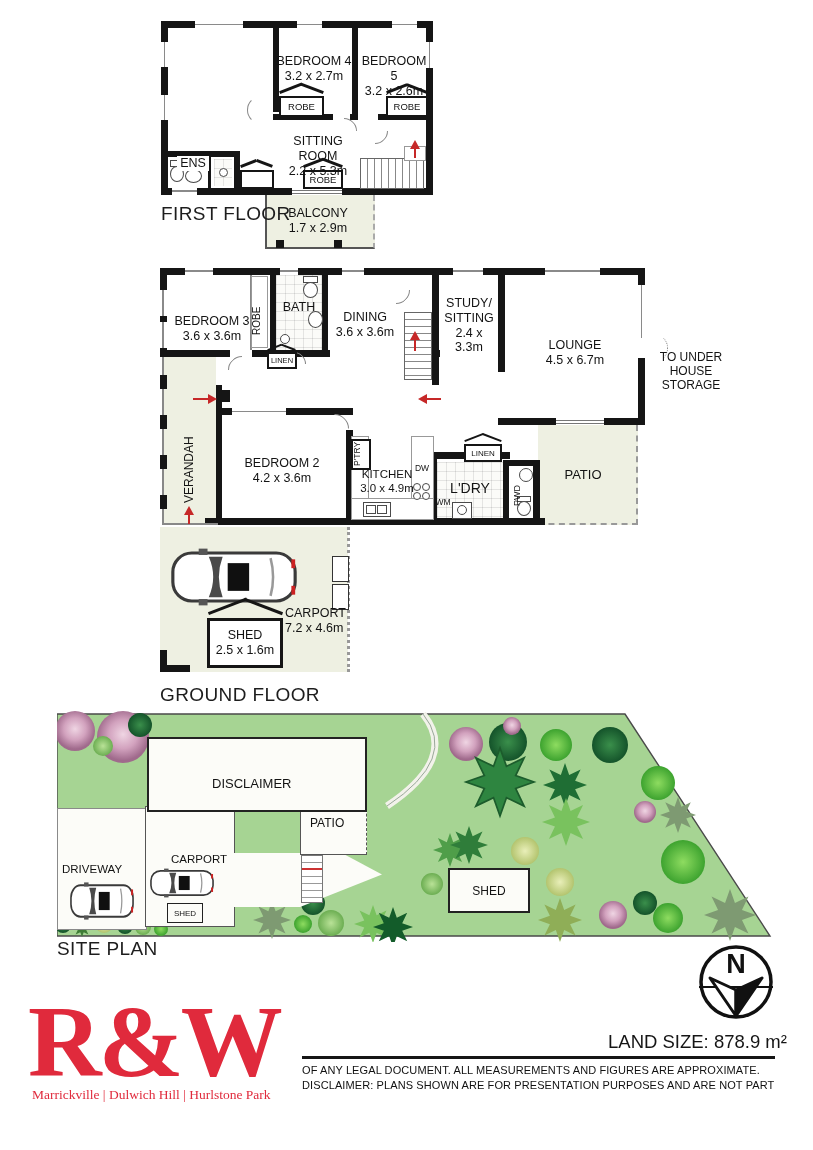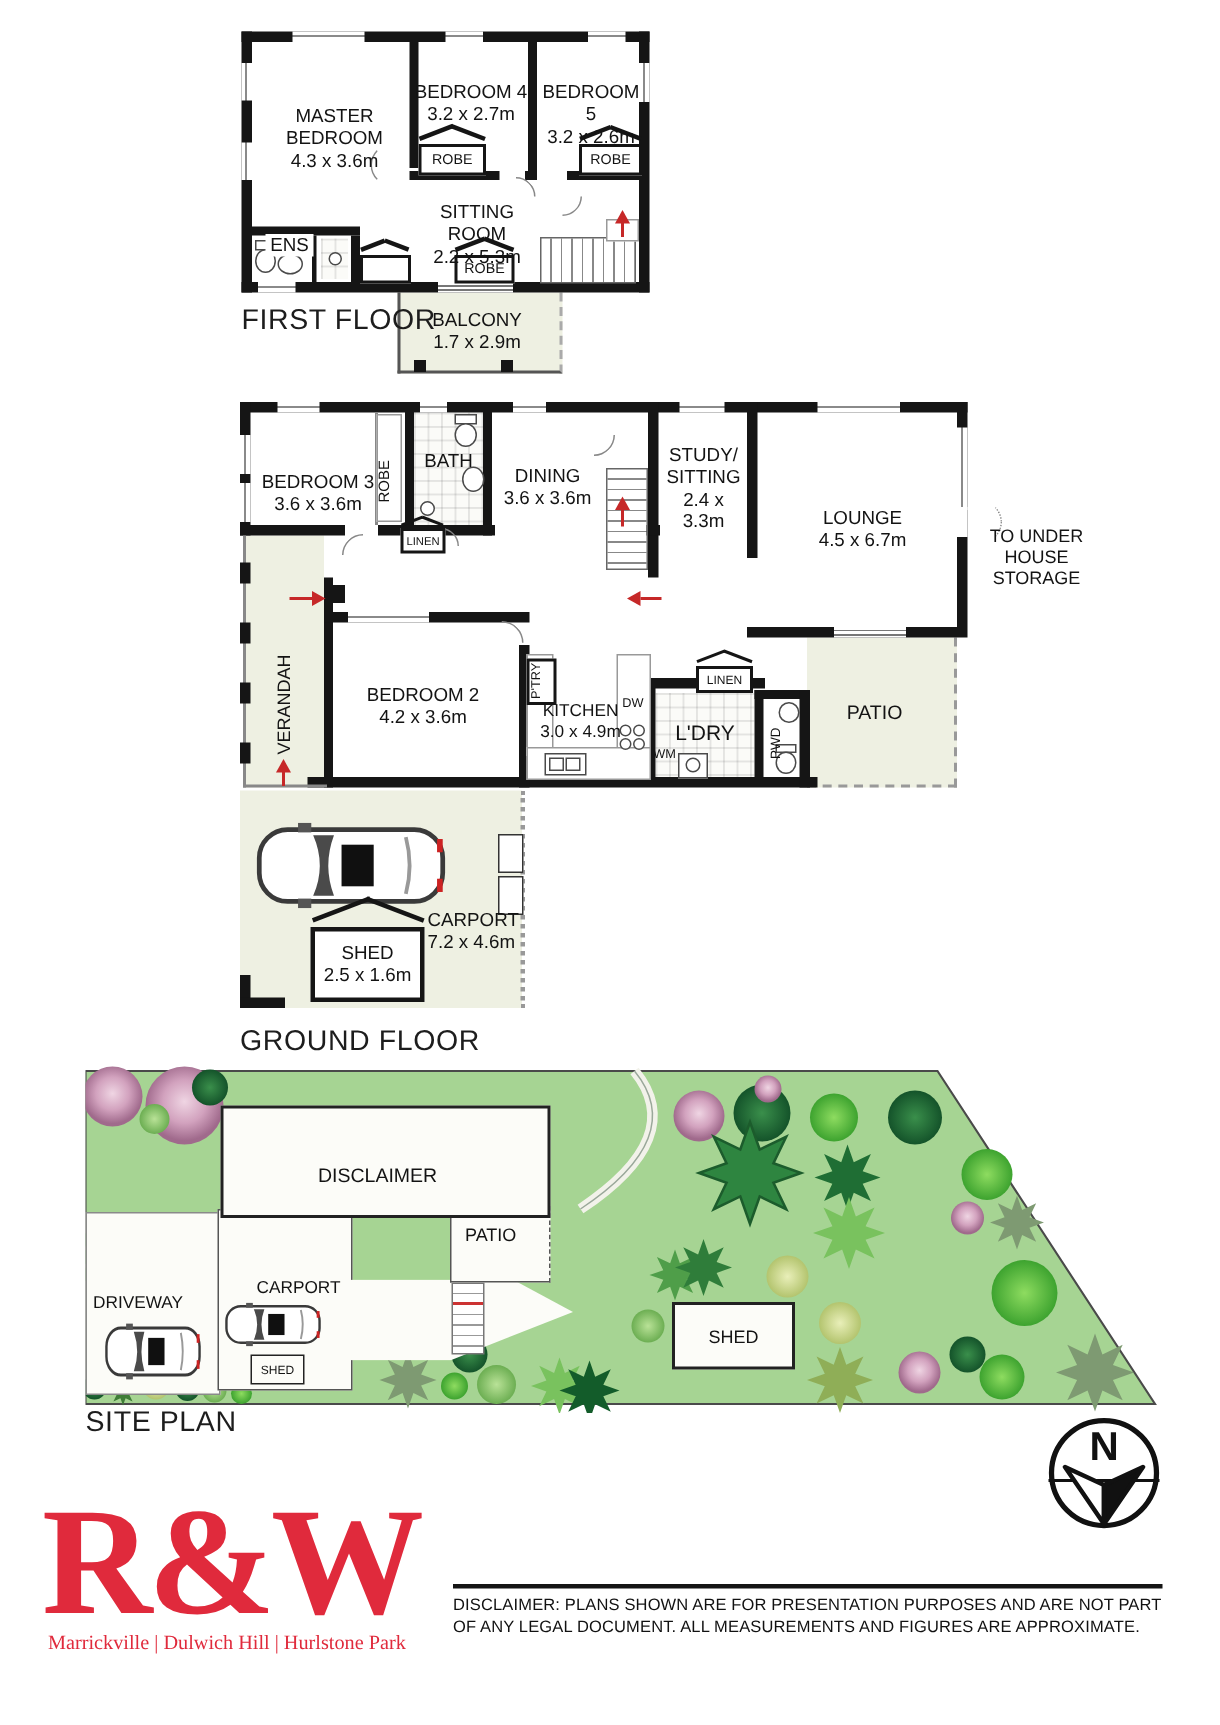--- a/index.html
+++ b/index.html
@@ -140,24 +140,20 @@
   <div class="stem" style="left:414px;top:148px;width:2px;height:10px"></div>
   <div class="triU" style="left:410px;top:140px"></div>
 
   <div class="arc" style="left:247px;top:96px;width:26px;height:26px;transform:rotate(270deg)"></div>
   <div class="arc" style="left:331px;top:118px;width:24px;height:24px;transform:rotate(45deg)"></div>
   <div class="arc" style="left:362px;top:118px;width:24px;height:24px;transform:rotate(135deg)"></div>
 
   <div class="post" style="left:276px;top:240px;width:8px;height:8px"></div>
   <div class="post" style="left:334px;top:240px;width:8px;height:8px"></div>
 
-  <div class="lbl" style="left:180px;top:70px;width:86px">
-    <span class="nm">MASTER BEDROOM</span>
-      <span class="dm">4.3 x 3.6m</span>
-    </div>
   <div class="lbl" style="left:276px;top:54px;width:76px">
     <span class="nm">BEDROOM 4</span>
       <span class="dm">3.2 x 2.7m</span>
     </div>
   <div class="lbl" style="left:358px;top:54px;width:72px">
     <span class="nm">BEDROOM 5</span>
       <span class="dm">3.2 x 2.6m</span>
     </div>
   <div class="lbl" style="left:286px;top:134px;width:64px">
     <span class="nm">SITTING ROOM</span>
@@ -410,18 +406,19 @@
   <svg class="abs" style="left:692px;top:942px" width="88" height="82" viewBox="0 0 88 82">
     <circle cx="44" cy="40" r="35" fill="#fff" stroke="#111" stroke-width="3.5"></circle>
     <line x1="7" y1="45" x2="81" y2="45" stroke="#111" stroke-width="2"></line>
     <polygon points="44,74 18,36 44,48" fill="#fff" stroke="#111" stroke-width="3" stroke-linejoin="round"></polygon>
     <polygon points="44,74 70,36 44,48" fill="#111" stroke="#111" stroke-width="3" stroke-linejoin="round"></polygon>
     <text x="44" y="31" text-anchor="middle" font-family="Liberation Sans, sans-serif" font-size="27" font-weight="bold" fill="#111">N</text>
   </svg>
 
   <div class="logo" style="left:28px;top:995px">R&amp;W</div>
   <div class="offices" style="left:32px;top:1087px">Marrickville | Dulwich Hill | Hurlstone Park</div>
+  <div class="lsize" style="left:608px;top:1031px">LAND SIZE: 878.9 m²</div>
   <div class="abs" style="left:302px;top:1056px;width:473px;height:2.5px;background:#151515"></div>
   <div class="disc" style="left:302px;top:1063px;width:480px">
+    <div>OF ANY LEGAL DOCUMENT. ALL MEASUREMENTS AND FIGURES ARE APPROXIMATE.</div>
     <div>DISCLAIMER:  PLANS SHOWN ARE FOR PRESENTATION PURPOSES AND ARE NOT PART</div>
-    <div>OF ANY LEGAL DOCUMENT. ALL MEASUREMENTS AND FIGURES ARE APPROXIMATE.</div>
   </div>
 </div>
 
 </body></html>

